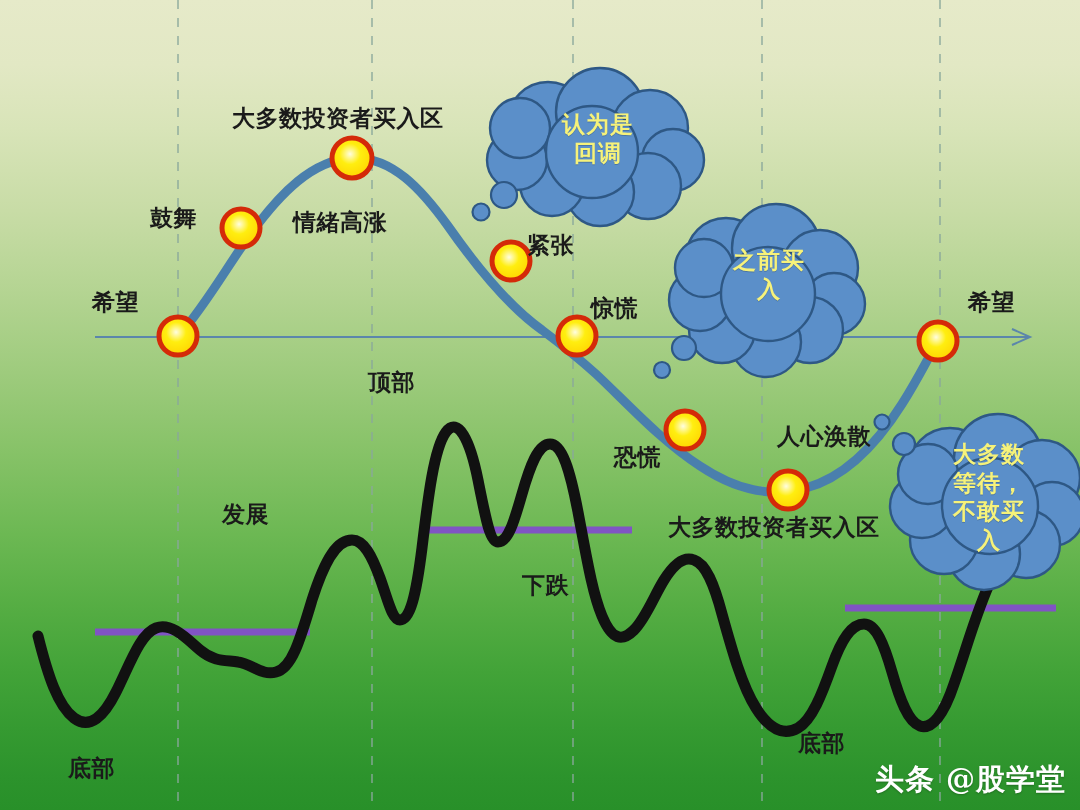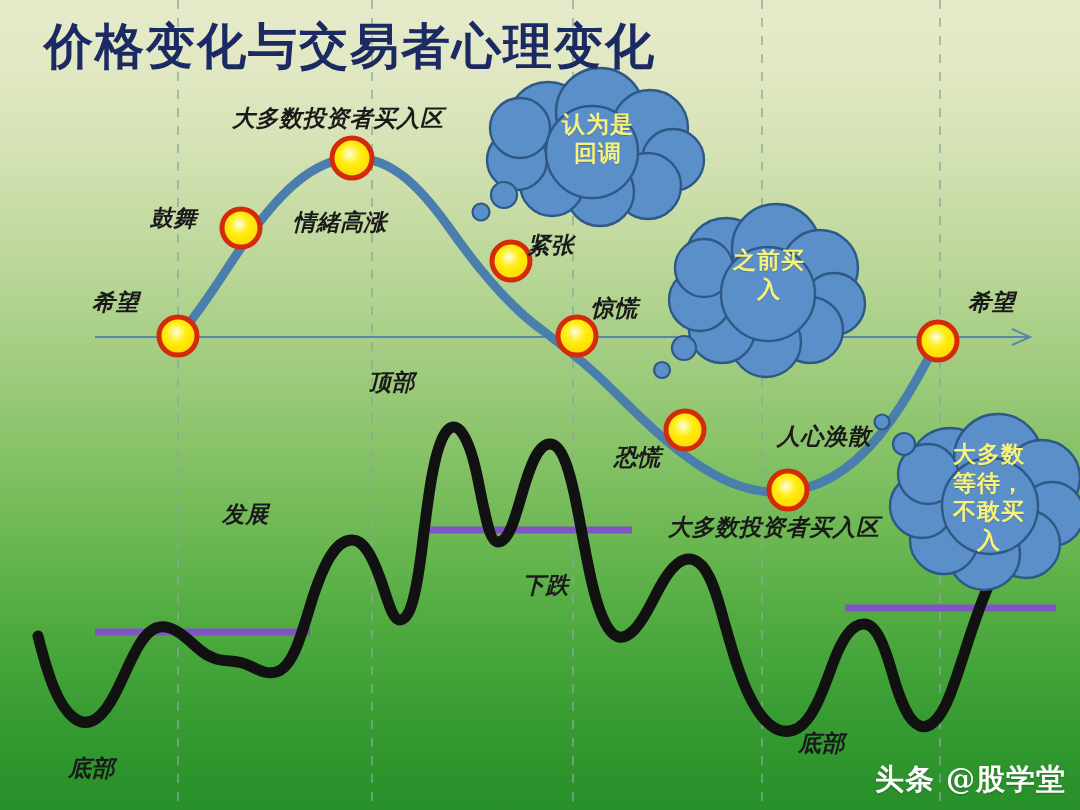--- a/index.html
+++ b/index.html
@@ -35,21 +35,21 @@
     height: 810px;
   }
   .lbl {
     position: absolute;
     color: #1a1a1a;
     font-weight: 700;
     white-space: nowrap;
     line-height: 1.12;
     letter-spacing: 0.5px;
   }
-  .lbl-md { font-size: 23px; font-style: italic; }
+  .lbl-md { font-size: 23px; }
   #page-title {
     position: absolute;
     left: 44px;
     top: 14px;
     font-size: 49px;
     font-weight: 700;
     color: #1b2a63;
     letter-spacing: 2px;
     white-space: nowrap;
     font-family: "DejaVu Serif", "Liberation Serif", serif;
@@ -243,21 +243,20 @@
       </g>
       <g>
         <circle cx="788" cy="490" r="19" fill="url(#dotGrad)" stroke="#d42a09" stroke-width="5"></circle>
       </g>
       <g>
         <circle cx="938" cy="341" r="19" fill="url(#dotGrad)" stroke="#d42a09" stroke-width="5"></circle>
       </g>
     </g>
   </svg>
 
-  <div id="page-title">价格变化与交易者心理变化</div>
 
   <div class="lbl lbl-md" style="left:92px;  top:290px;">希望</div>
   <div class="lbl lbl-md" style="left:150px; top:194px;margin-top:12px;">鼓舞</div>
   <div class="lbl lbl-md" style="left:293px; top:190px;margin-top:20px;">情緒高涨</div>
   <div class="lbl lbl-md" style="left:232px; top:106px;">大多数投资者买入区</div>
   <div class="lbl lbl-md" style="left:527px; top:233px;">紧张</div>
   <div class="lbl lbl-md" style="left:591px; top:296px;">惊慌</div>
   <div class="lbl lbl-md" style="left:614px; top:445px;">恐慌</div>
   <div class="lbl lbl-md" style="left:738px; top:424px;margin-left:39px;">人心涣散</div>
   <div class="lbl lbl-md" style="left:668px; top:515px;">大多数投资者买入区</div>

